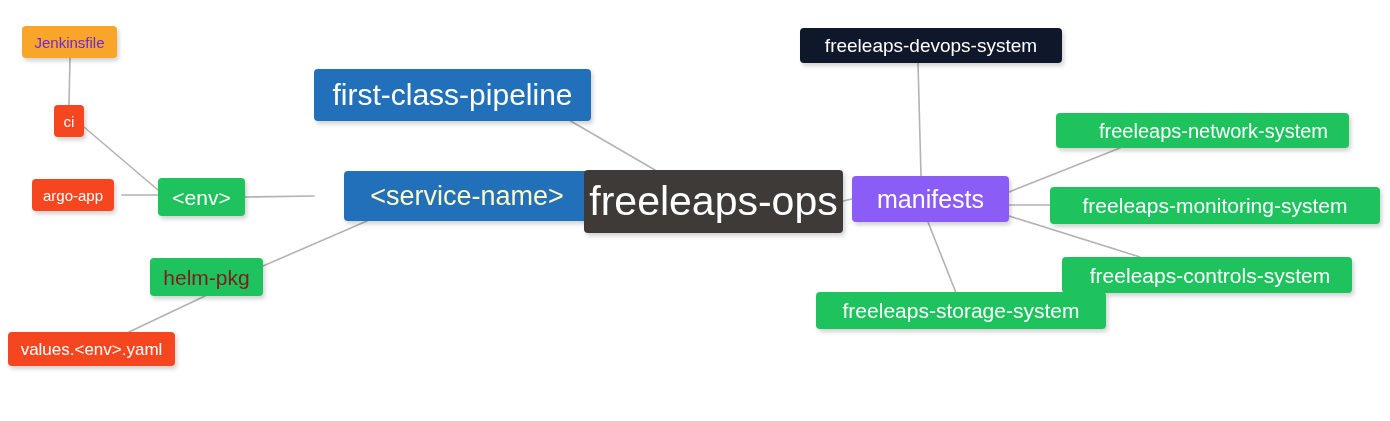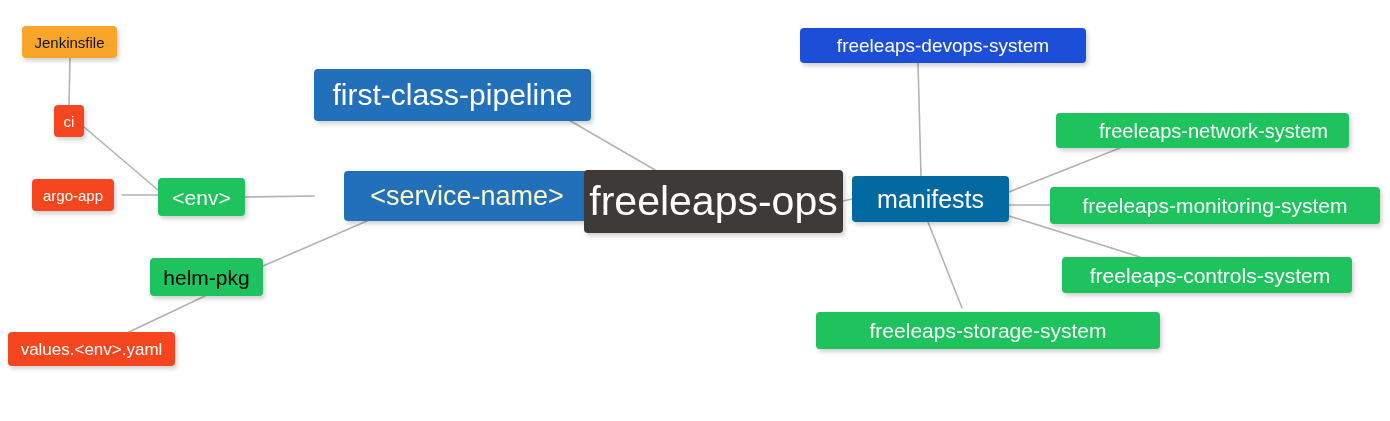--- a/index.html
+++ b/index.html
@@ -61,59 +61,59 @@
       <line x1="158" y1="195" x2="122" y2="195" stroke="#b3b3b3" stroke-width="1.6" stroke-linecap="round"></line>
       <line x1="69" y1="105" x2="70" y2="58" stroke="#b3b3b3" stroke-width="1.6" stroke-linecap="round"></line>
       <line x1="205" y1="296" x2="129" y2="332" stroke="#b3b3b3" stroke-width="1.6" stroke-linecap="round"></line>
       <line x1="921" y1="176" x2="918" y2="63" stroke="#b3b3b3" stroke-width="1.6" stroke-linecap="round"></line>
       <line x1="1009" y1="192" x2="1120" y2="148" stroke="#b3b3b3" stroke-width="1.6" stroke-linecap="round"></line>
       <line x1="1009" y1="205" x2="1050" y2="205" stroke="#b3b3b3" stroke-width="1.6" stroke-linecap="round"></line>
       <line x1="1009" y1="216" x2="1140" y2="257" stroke="#b3b3b3" stroke-width="1.6" stroke-linecap="round"></line>
       <line x1="928" y1="222" x2="962" y2="308" stroke="#b3b3b3" stroke-width="1.6" stroke-linecap="round"></line>
     </svg>
   <div id="node-layer">
-      <div class="node" style="left: 22px; top: 26px; width: 95px; height: 32px; background: rgb(249, 165, 42); font-size: 15px; color: #0f172a;">
+      <div class="node" style="left: 22px; top: 26px; width: 95px; height: 32px; background: rgb(249, 165, 42); font-size: 15px; color: #6d28d9;">
         <span class="node-label">Jenkinsfile</span>
       </div>
       <div class="node" style="left: 54px; top: 105px; width: 30px; height: 32px; background: rgb(246, 70, 31); font-size: 15px; color: rgb(255, 255, 255);">
         <span class="node-label">ci</span>
       </div>
       <div class="node" style="left: 32px; top: 179px; width: 82px; height: 32px; background: rgb(246, 70, 31); font-size: 15px; color: rgb(255, 255, 255);">
         <span class="node-label">argo-app</span>
       </div>
       <div class="node" style="left: 158px; top: 178px; width: 87px; height: 38px; background: rgb(30, 195, 94); font-size: 21px; color: rgb(255, 255, 255);">
         <span class="node-label">&lt;env&gt;</span>
       </div>
-      <div class="node" style="left: 150px; top: 258px; width: 113px; height: 38px; background: rgb(30, 195, 94); font-size: 21px; color: #000000;">
+      <div class="node" style="left: 150px; top: 258px; width: 113px; height: 38px; background: rgb(30, 195, 94); font-size: 21px; color: #7f1d1d;">
         <span class="node-label">helm-pkg</span>
       </div>
       <div class="node" style="left: 8px; top: 332px; width: 167px; height: 34px; background: rgb(246, 70, 31); font-size: 17px; color: rgb(255, 255, 255);">
         <span class="node-label">values.&lt;env&gt;.yaml</span>
       </div>
       <div class="node" style="left: 314px; top: 35px; width: 277px; height: 52px; background: rgb(34, 112, 186); font-size: 30px; color: rgb(255, 255, 255); margin-top: 34px;">
         <span class="node-label">first-class-pipeline</span>
       </div>
       <div class="node" style="left: 314px; top: 171px; width: 246px; height: 50px; background: rgb(34, 112, 186); font-size: 27px; color: #fef9c3; margin-left: 30px;">
         <span class="node-label">&lt;service-name&gt;</span>
       </div>
       <div class="node" style="left: 584px; top: 170px; width: 259px; height: 63px; background: rgb(61, 58, 56); font-size: 41px; color: rgb(255, 255, 255);">
         <span class="node-label">freeleaps-ops</span>
       </div>
-      <div class="node" style="left: 852px; top: 176px; width: 157px; height: 46px; background: #0369a1; font-size: 25px; color: rgb(255, 255, 255);">
+      <div class="node" style="left: 852px; top: 176px; width: 157px; height: 46px; background: #8b5cf6; font-size: 25px; color: rgb(255, 255, 255);">
         <span class="node-label">manifests</span>
       </div>
-      <div class="node" style="left: 800px; top: 28px; width: 286px; height: 35px; background: #1d4ed8; font-size: 19px; color: rgb(255, 255, 255);">
+      <div class="node" style="left: 800px; top: 28px; width: 262px; height: 35px; background: #0f172a; font-size: 19px; color: rgb(255, 255, 255);">
         <span class="node-label">freeleaps-devops-system</span>
       </div>
       <div class="node" style="left: 1056px; top: 113px; width: 293px; height: 35px; background: rgb(30, 195, 94); font-size: 20px; color: rgb(255, 255, 255); padding-left: 32px;">
         <span class="node-label">freeleaps-network-system</span>
       </div>
       <div class="node" style="left: 1050px; top: 187px; width: 330px; height: 37px; background: rgb(30, 195, 94); font-size: 21px; color: rgb(255, 255, 255);">
         <span class="node-label">freeleaps-monitoring-system</span>
       </div>
       <div class="node" style="left: 1062px; top: 257px; width: 290px; height: 36px; background: rgb(30, 195, 94); font-size: 21px; color: rgb(255, 255, 255); padding-left: 16px;">
         <span class="node-label">freeleaps-controls-system</span>
       </div>
-      <div class="node" style="left: 816px; top: 312px; width: 344px; height: 37px; background: rgb(30, 195, 94); font-size: 21px; color: rgb(255, 255, 255);">
+      <div class="node" style="left: 816px; top: 292px; width: 290px; height: 37px; background: rgb(30, 195, 94); font-size: 21px; color: rgb(255, 255, 255);">
         <span class="node-label">freeleaps-storage-system</span>
       </div>
     </div>
 </div>
 
 </body></html>

